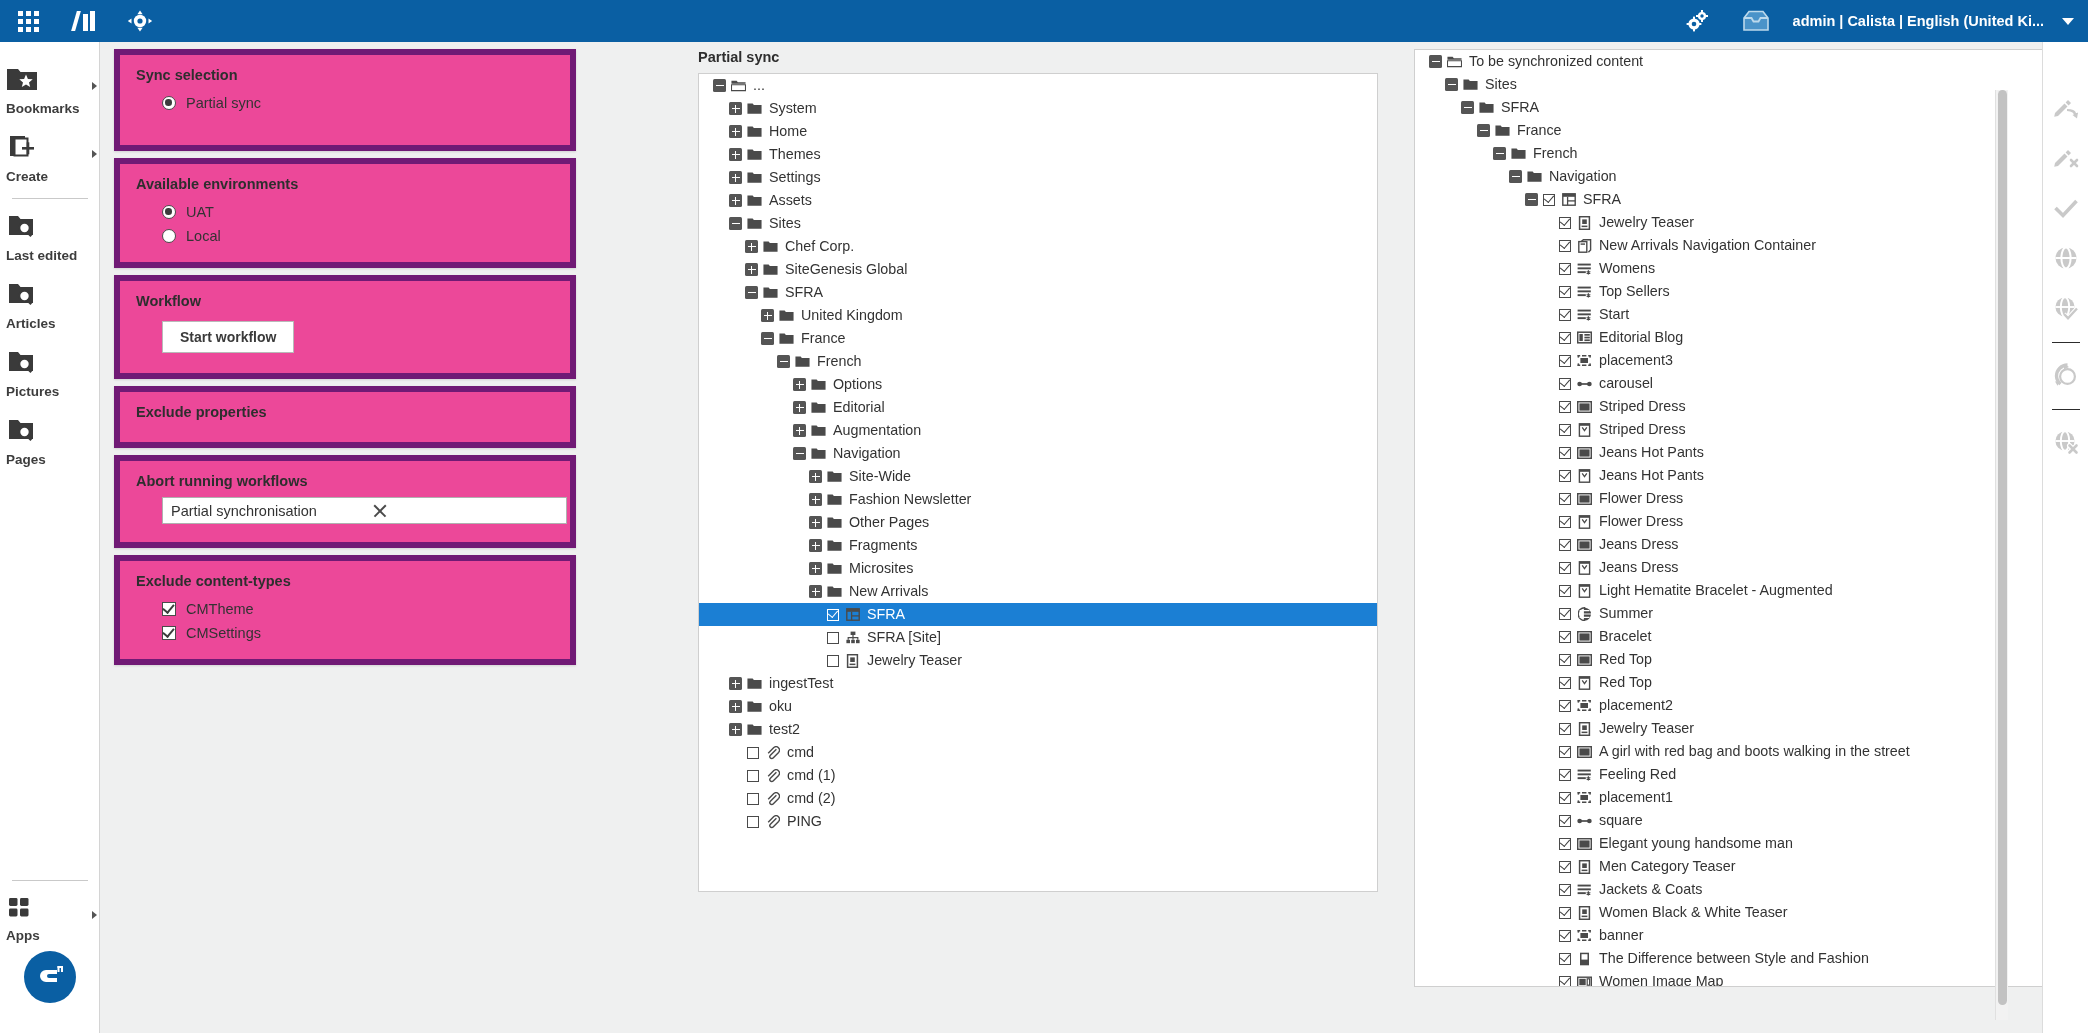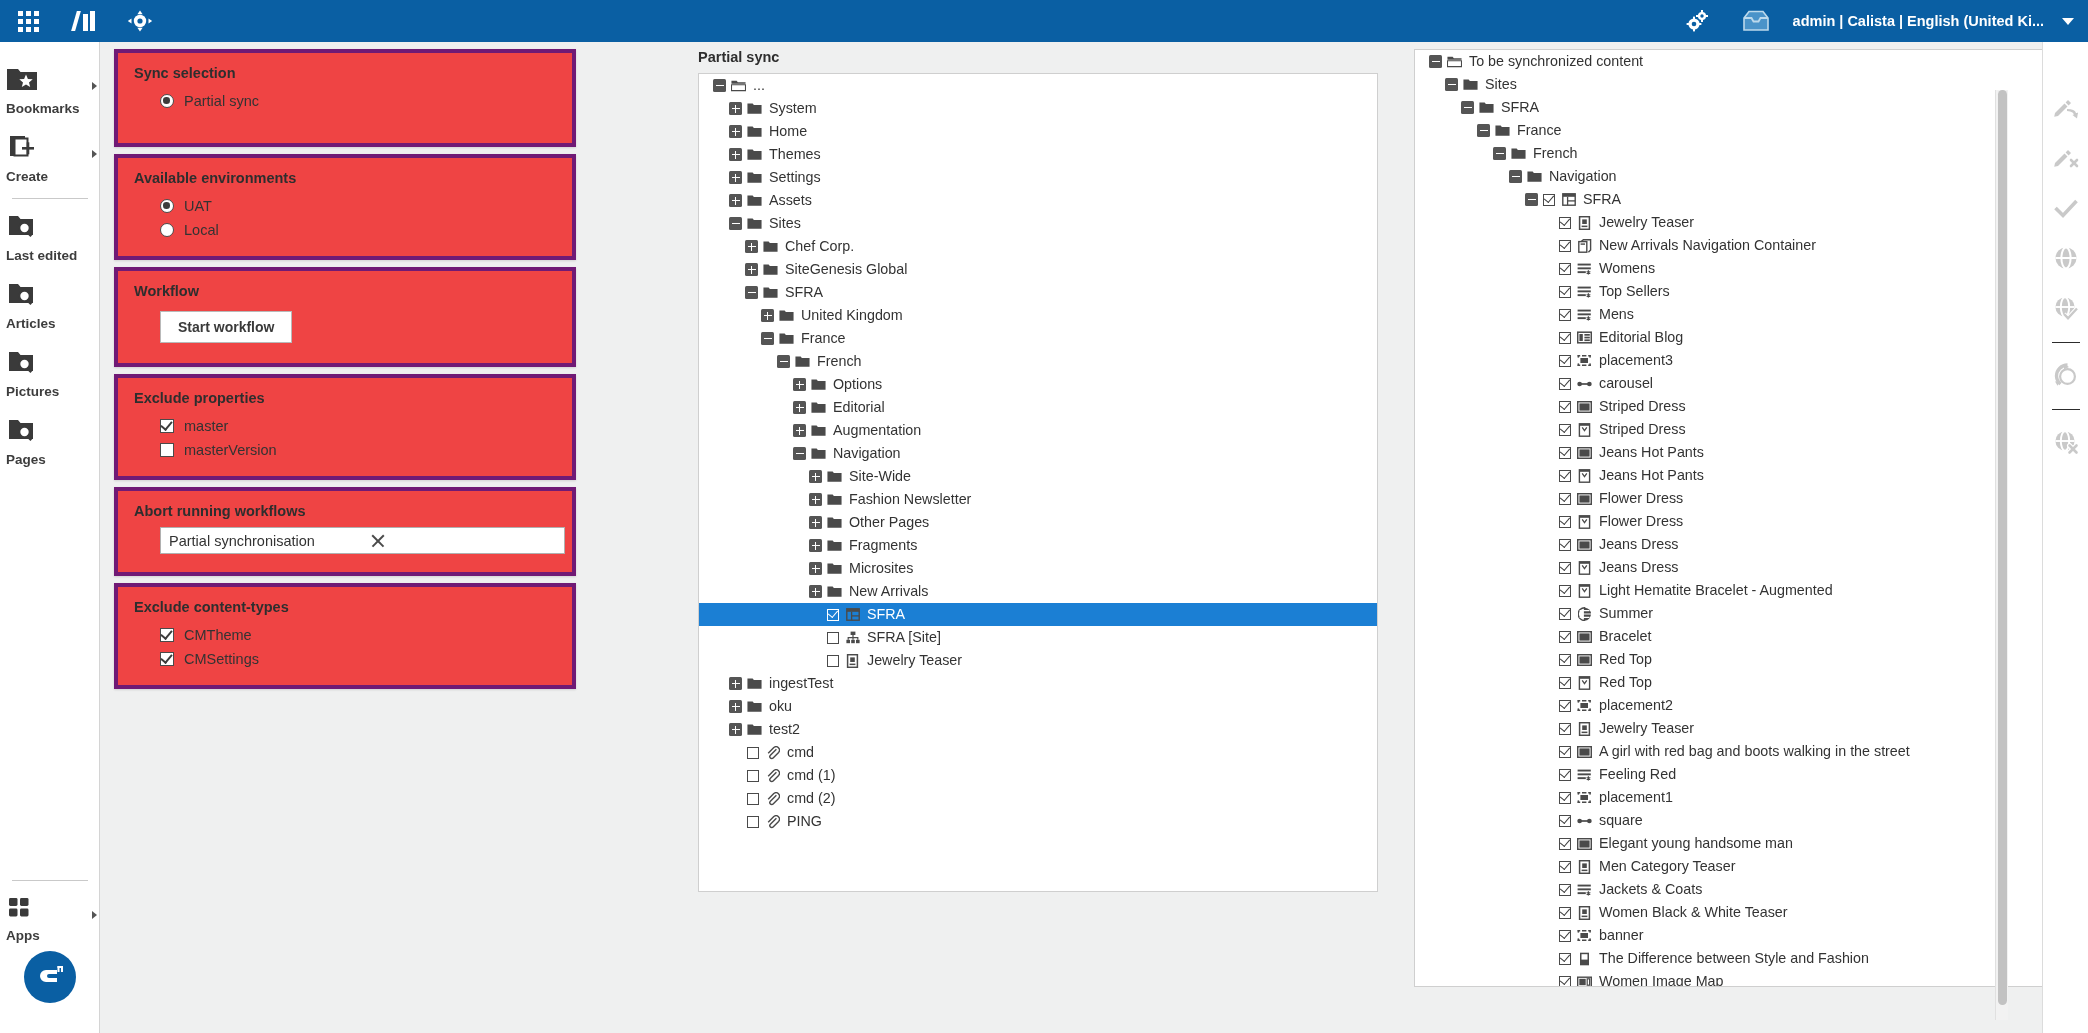--- a/index.html
+++ b/index.html
@@ -78,21 +78,21 @@
 
   
   #content {
     position: absolute; left: 100px; top: 42px; width: 1954px; height: 991px;
     background: #eff0f0;
   }
 
   
   #formcol { position: absolute; left: 14px; top: 7px; width: 462px; }
   .card {
-    background: #ef4444; border: 4px solid #701a75; box-shadow: 0 1px 2px rgba(0,0,0,.12);
+    background: #ec4899; border: 6px solid #701a75; box-shadow: 0 1px 2px rgba(0,0,0,.12);
     margin-bottom: 7px; padding: 12px 16px 14px 16px;
   }
   .card-title {
     font-size: 14.5px; font-weight: bold; color: #2e2e2e; margin-bottom: 8px;
   }
   .opt-row {
     display: flex; align-items: center; padding: 4px 0 4px 26px;
     font-size: 14.5px; color: #333; cursor: pointer;
   }
   .radio {
@@ -409,30 +409,20 @@
 
     <div class="card">
       <div class="card-title">Workflow</div>
       <div class="card-body-pad" style="padding-top:4px;padding-bottom:6px">
         <div class="btn-outline">Start workflow</div>
       </div>
     </div>
 
     <div class="card">
       <div class="card-title">Exclude properties</div>
-      <div class="card-body-pad">
-        <div class="opt-row">
-          <span class="cbox checked"></span>
-          <span>master</span>
-        </div>
-        <div class="opt-row">
-          <span class="cbox"></span>
-          <span>masterVersion</span>
-        </div>
-      </div>
     </div>
 
     <div class="card" style="padding-bottom:18px">
       <div class="card-title">Abort running workflows</div>
       <div class="field-wrap">
         <input type="text" value="Partial synchronisation" style="">
         <span class="field-clear"></span>
       </div>
     </div>
 
@@ -941,21 +931,21 @@
           <span class="toggle-spacer"></span>
           <span class="tcb checked"></span>
           <span class="ticon">
             <svg width="15" height="13" viewBox="0 0 15 13">
               <rect x="0.6" y="1.6" width="13.2" height="1.9" fill="#4a4a4a"></rect>
               <rect x="0.6" y="5.4" width="13.2" height="1.9" fill="#4a4a4a"></rect>
               <rect x="0.6" y="9.2" width="8.2" height="1.9" fill="#4a4a4a"></rect>
               <path d="M11.4 8.3 L11.4 12.6 M9.6 9.4 L13.3 11.5 M13.3 9.4 L9.6 11.5" stroke="#4a4a4a" stroke-width="1.2"></path>
             </svg>
           </span>
-          <span class="tlabel">Mens</span>
+          <span class="tlabel">Start</span>
         </div>
         <div class="tnode">
           <span class="ind" style="width: 120px;"></span>
           <span class="toggle-spacer"></span>
           <span class="tcb checked"></span>
           <span class="ticon">
             <svg width="15" height="13" viewBox="0 0 15 13">
               <rect x="0.7" y="1.2" width="13.6" height="10.6" fill="none" stroke="#4a4a4a" stroke-width="1.5"></rect>
               <rect x="2.4" y="3" width="3.4" height="7" fill="#4a4a4a"></rect>
               <rect x="7.4" y="3" width="5.4" height="1.7" fill="#4a4a4a"></rect>

